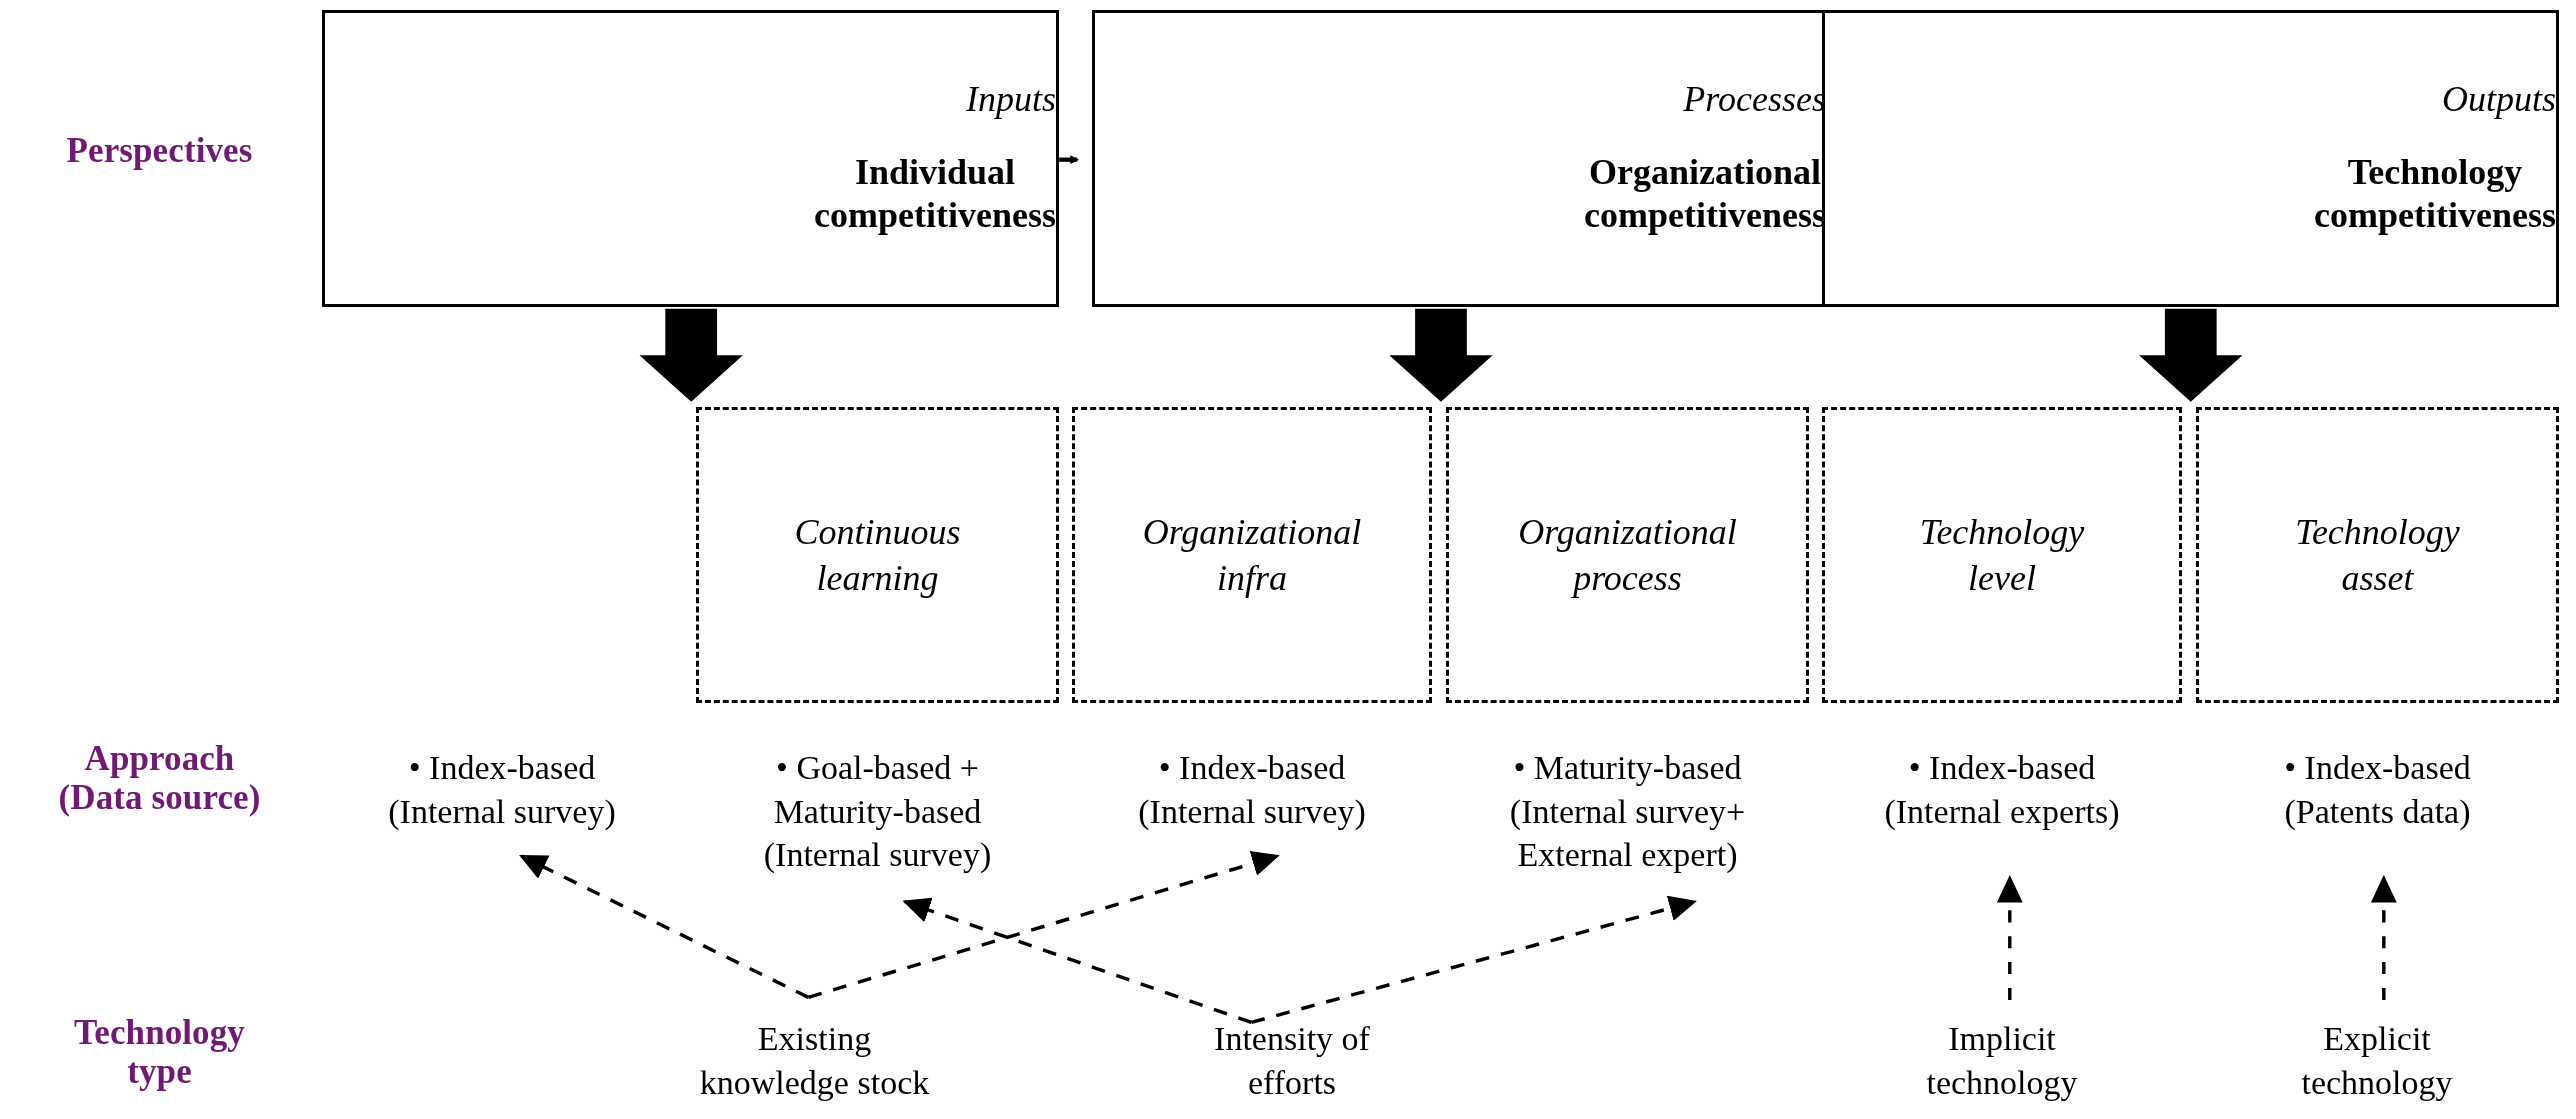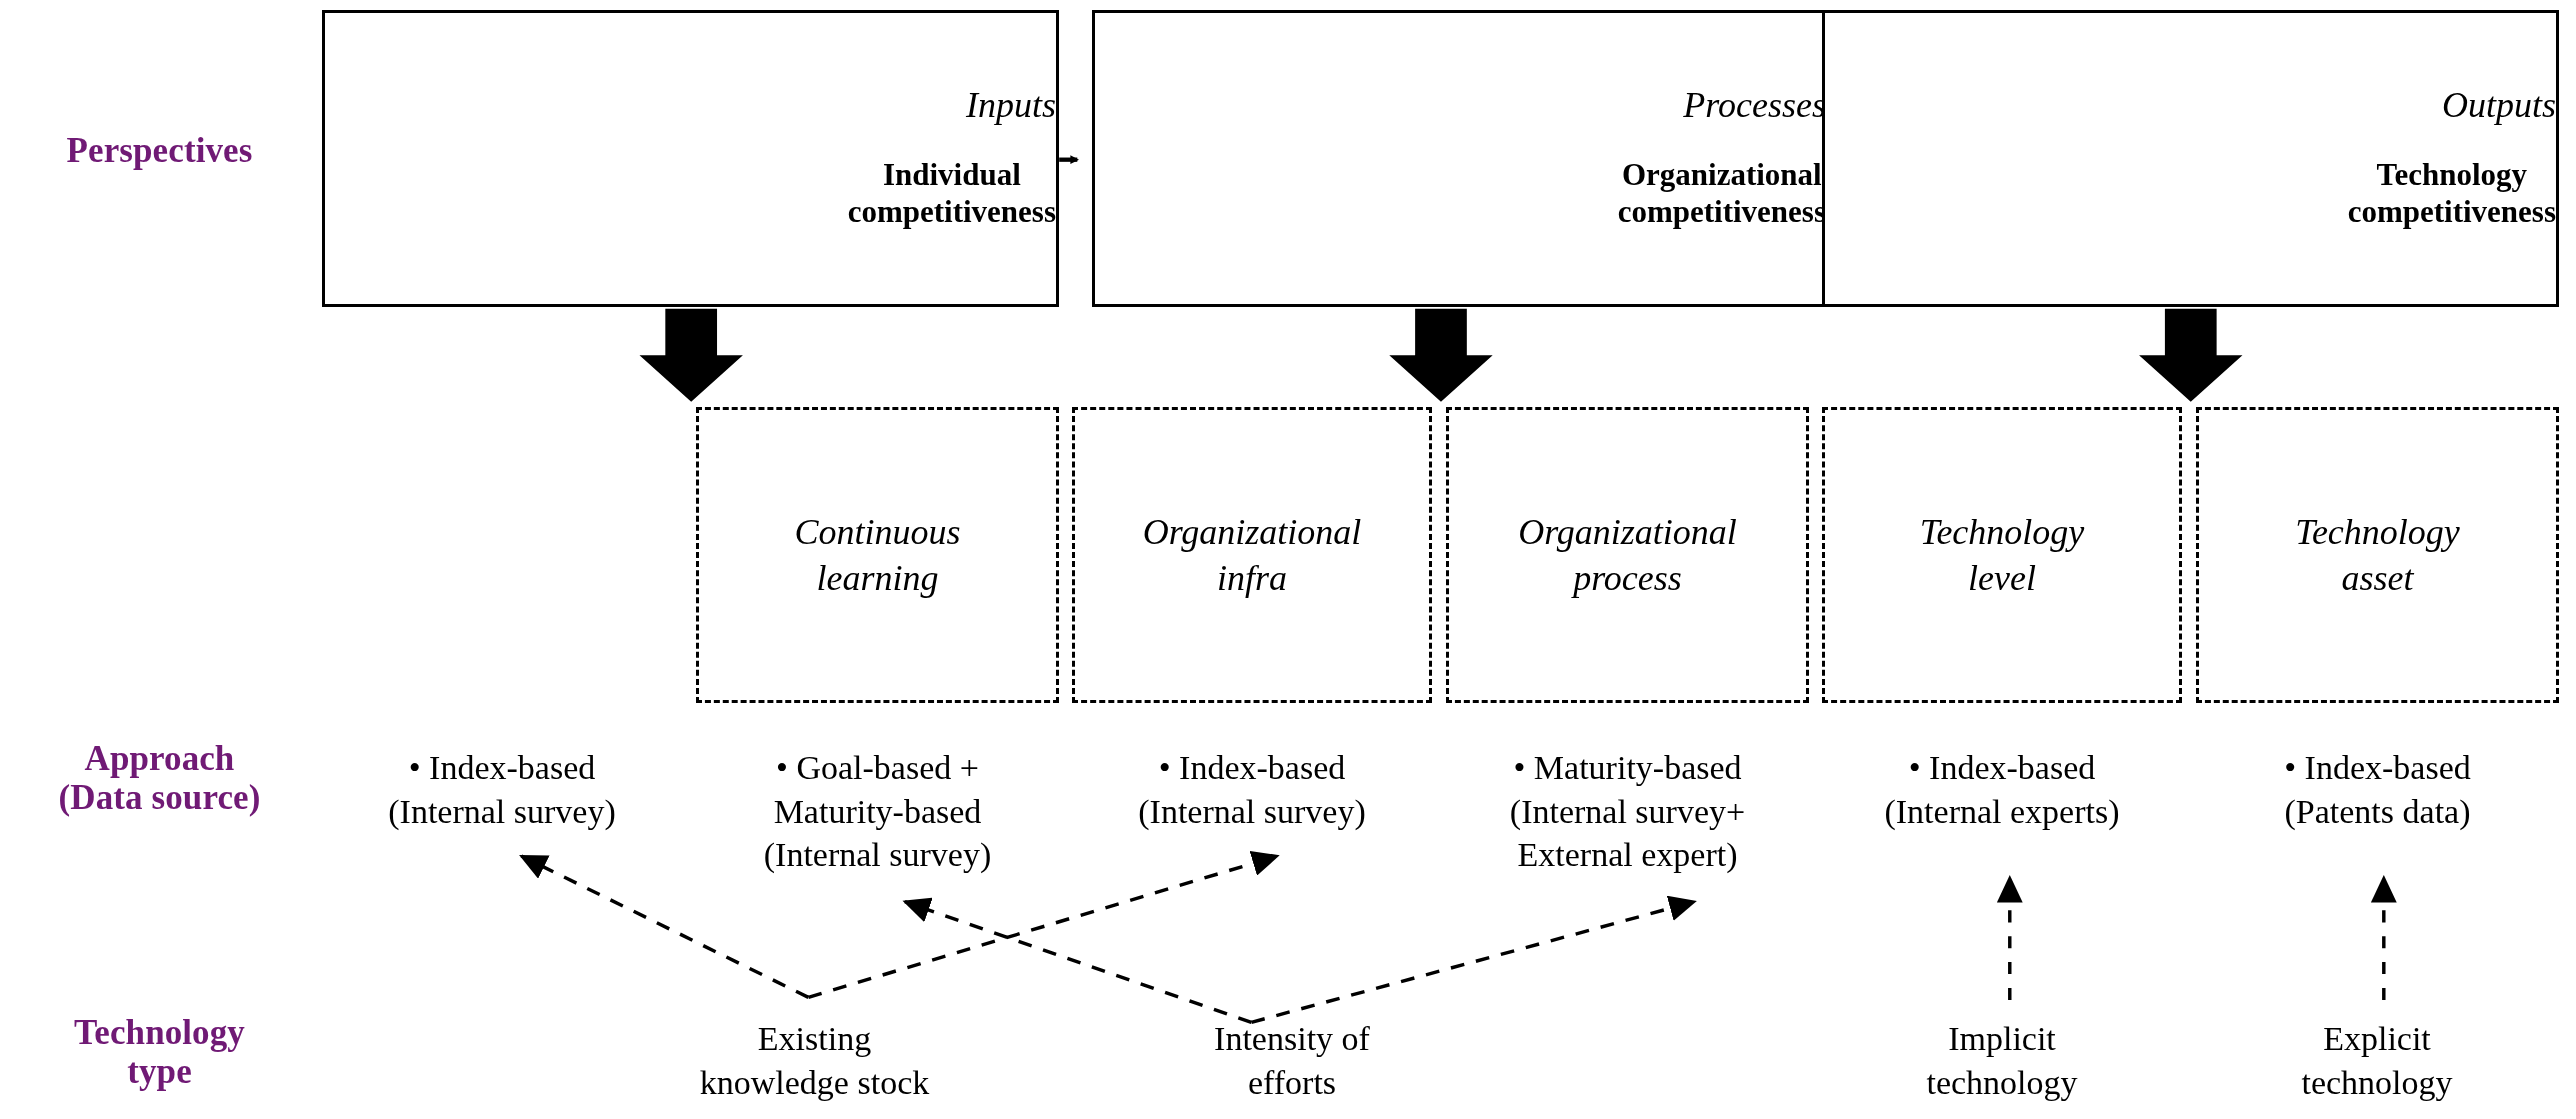--- a/index.html
+++ b/index.html
@@ -60,21 +60,21 @@
   #persp-box-2 { left: 1822px; width: 737px; }
 
   .persp-kind {
     font-style: italic;
     font-size: 36px;
     line-height: 1;
     margin-bottom: 34px;
   }
   .persp-title {
     font-weight: bold;
-    font-size: 31px;
+    font-size: 36px;
     line-height: 1.18;
     text-align: center;
     white-space: pre-line;
   }
 
   
   .crit-box {
     position: absolute;
     border: 3.4px dashed #000;
     background: #fff;

